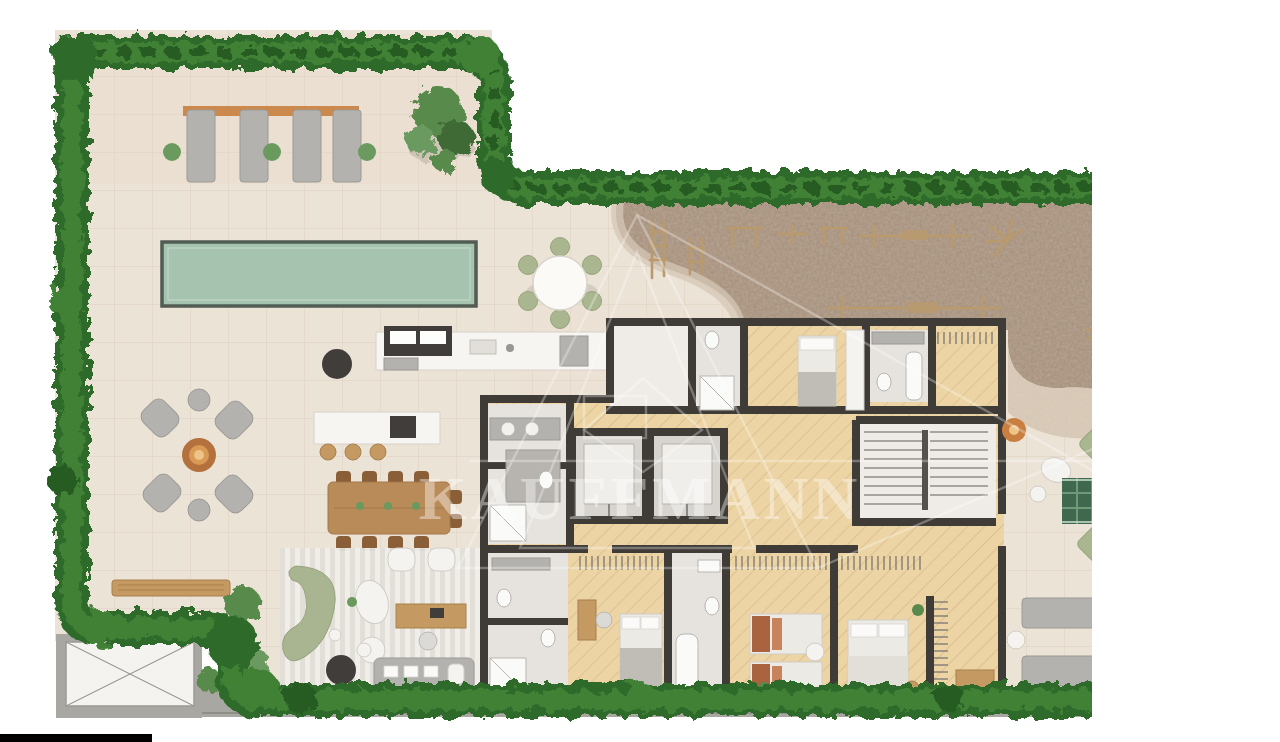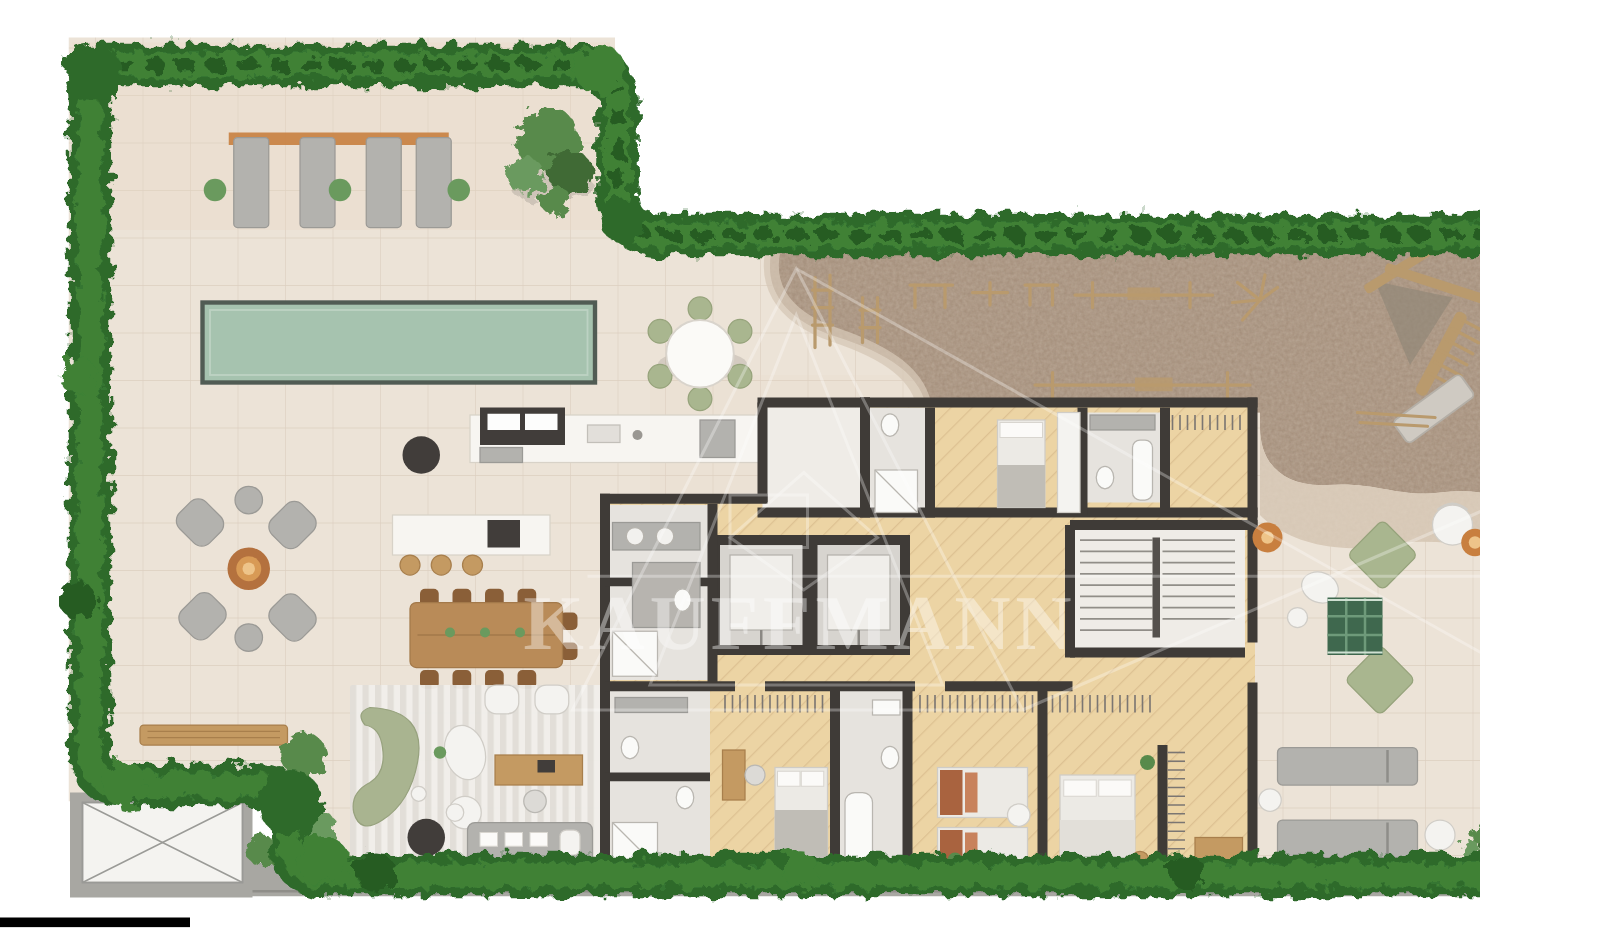--- a/index.html
+++ b/index.html
@@ -1,16 +1,16 @@
 <!DOCTYPE html>
 <html style="--page_bg: #ffffff; --deck: #ece3d7; --deck_line: #dccfc0; --deck_tint: #e7d6c5; --hedge_dark: #2f6a2c; --hedge_mid: #3f8136; --hedge_deep: #265b23; --hedge_light: #4f9441; --pool: #a6c3af; --pool_border: #515c54; --mulch: #a18a76; --sand: #d6c7b5; --wall: #3f3b37; --wood_floor: #ecd4a4; --wood_line: #ddc192; --tile: #e6e3de; --white_room: #efece7; --counter: #f7f5f1; --appliance_dark: #413d3a; --gray_item: #b3b2ae; --white_furn: #f4f3f0; --sofa_green: #a9b490; --chair_green: #a9b68f; --rug_green: #3f684e; --wood_furn: #c49a62; --wood_dark: #8a5f38; --table_wood: #b98b58; --accent_orange: #c87f3f; --accent_glow: #eec489; --rust_pillow: #a9633f; --play_wood: #b99a6d; --plant_dark: #3f6b35; --plant_mid: #588a4b; --plant_light: #6a9a5e; --concrete: #a8a7a2; --walk_dark: #8f8e89; --deck_wood: #d9b98c; --deck_wood_line: #c5a274; --black_bar: #000000;"><head>
 <meta charset="utf-8">
 <style>
   html,body{margin:0;padding:0;background:#fff;}
-  .stage{position:relative;width:1184px;height:742px;background:var(--page_bg,#ffffff);overflow:hidden;
+  .stage{position:relative;width:1092px;height:742px;background:var(--page_bg,#ffffff);overflow:hidden;
          font-family:"Liberation Sans",sans-serif;}
   svg{position:absolute;left:0;top:0;}
   
   .wall{fill:var(--wall);}
   .tile{fill:var(--tile);}
   .whiteroom{fill:var(--white_room);}
   .counter{fill:var(--counter);stroke:#d8d2c8;stroke-width:1;}
   .appl{fill:var(--appliance_dark);}
   .grayitem{fill:var(--gray_item);stroke:#9b9a96;stroke-width:1;}
   .whitefurn{fill:var(--white_furn);stroke:#d0cdc7;stroke-width:1;}

